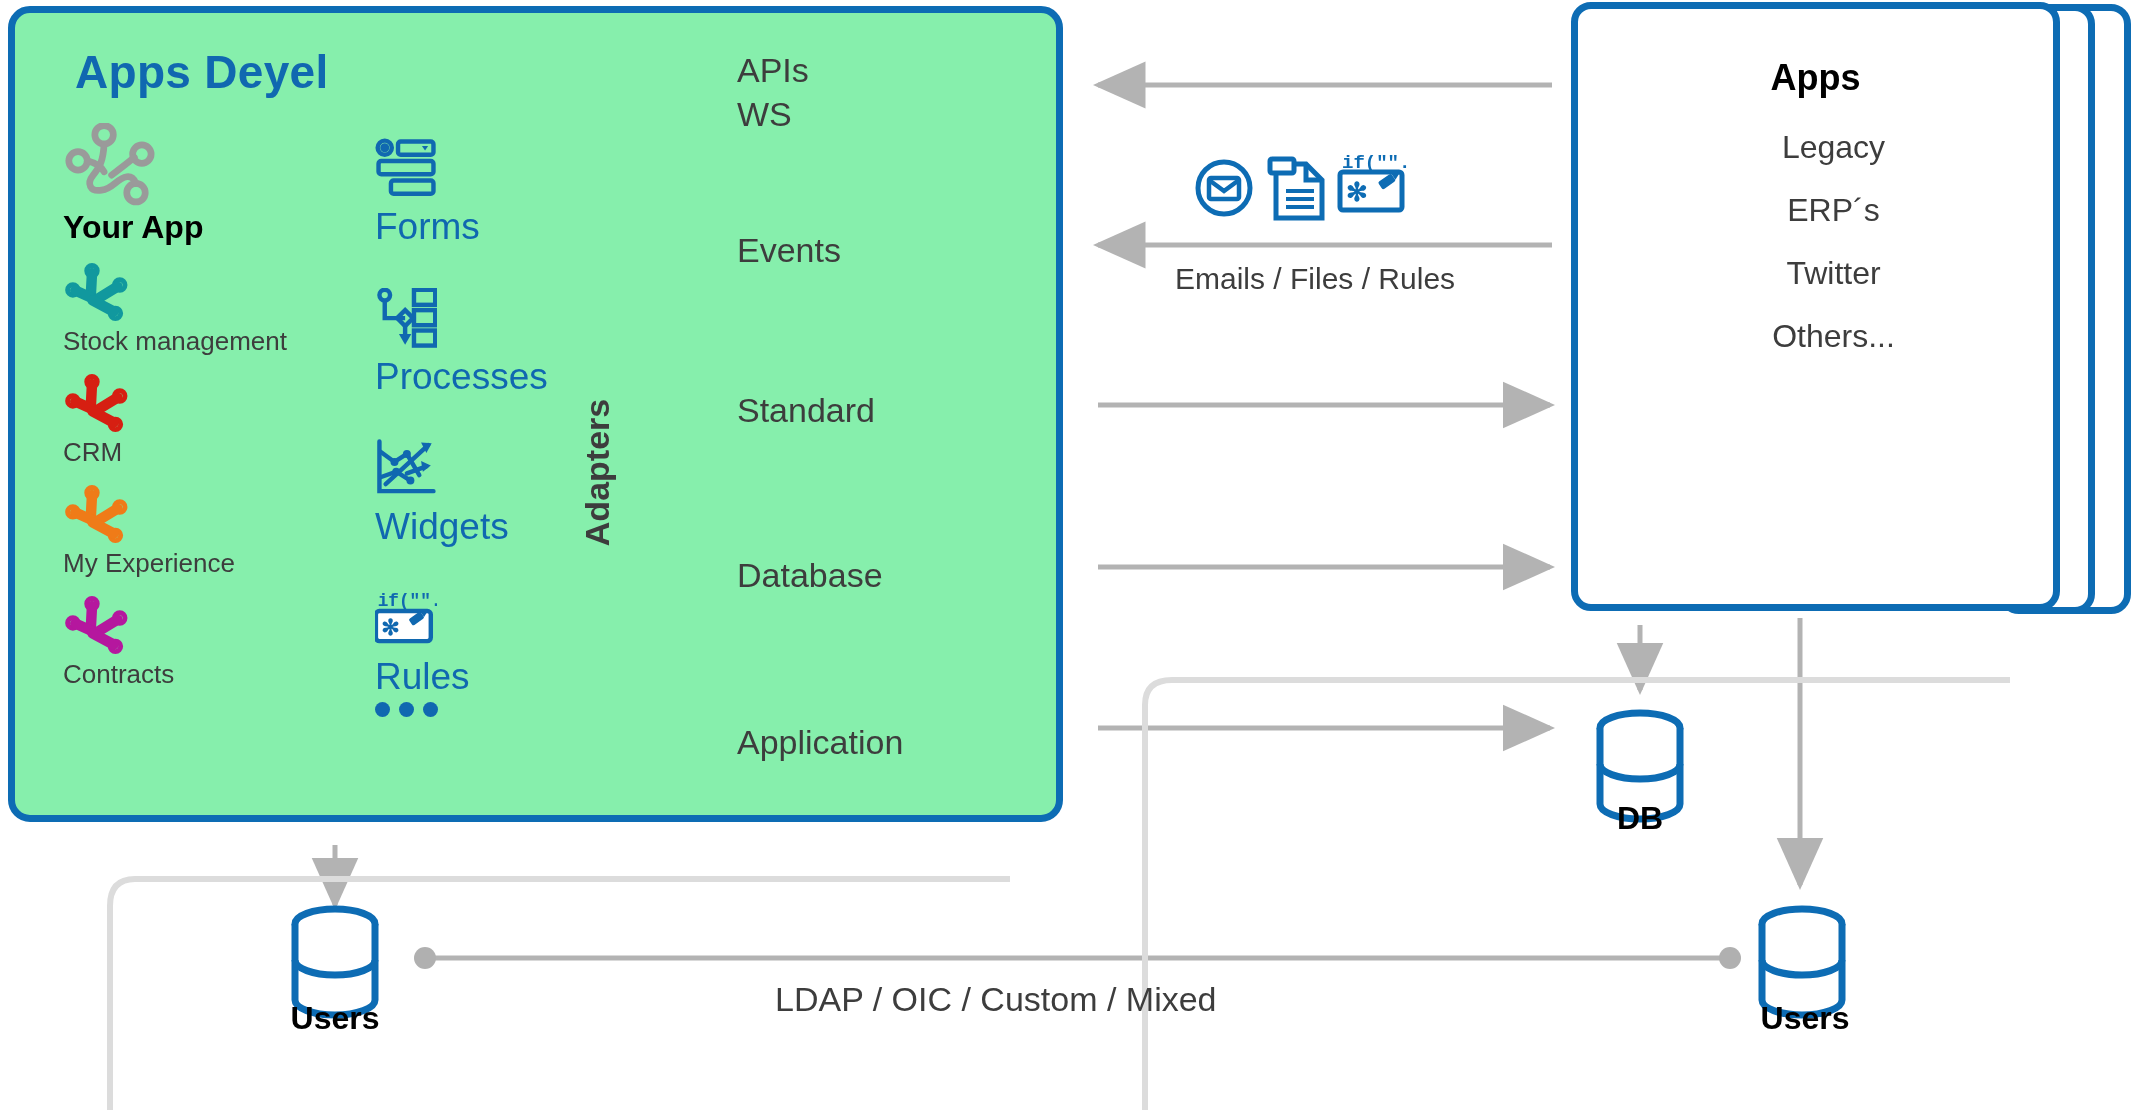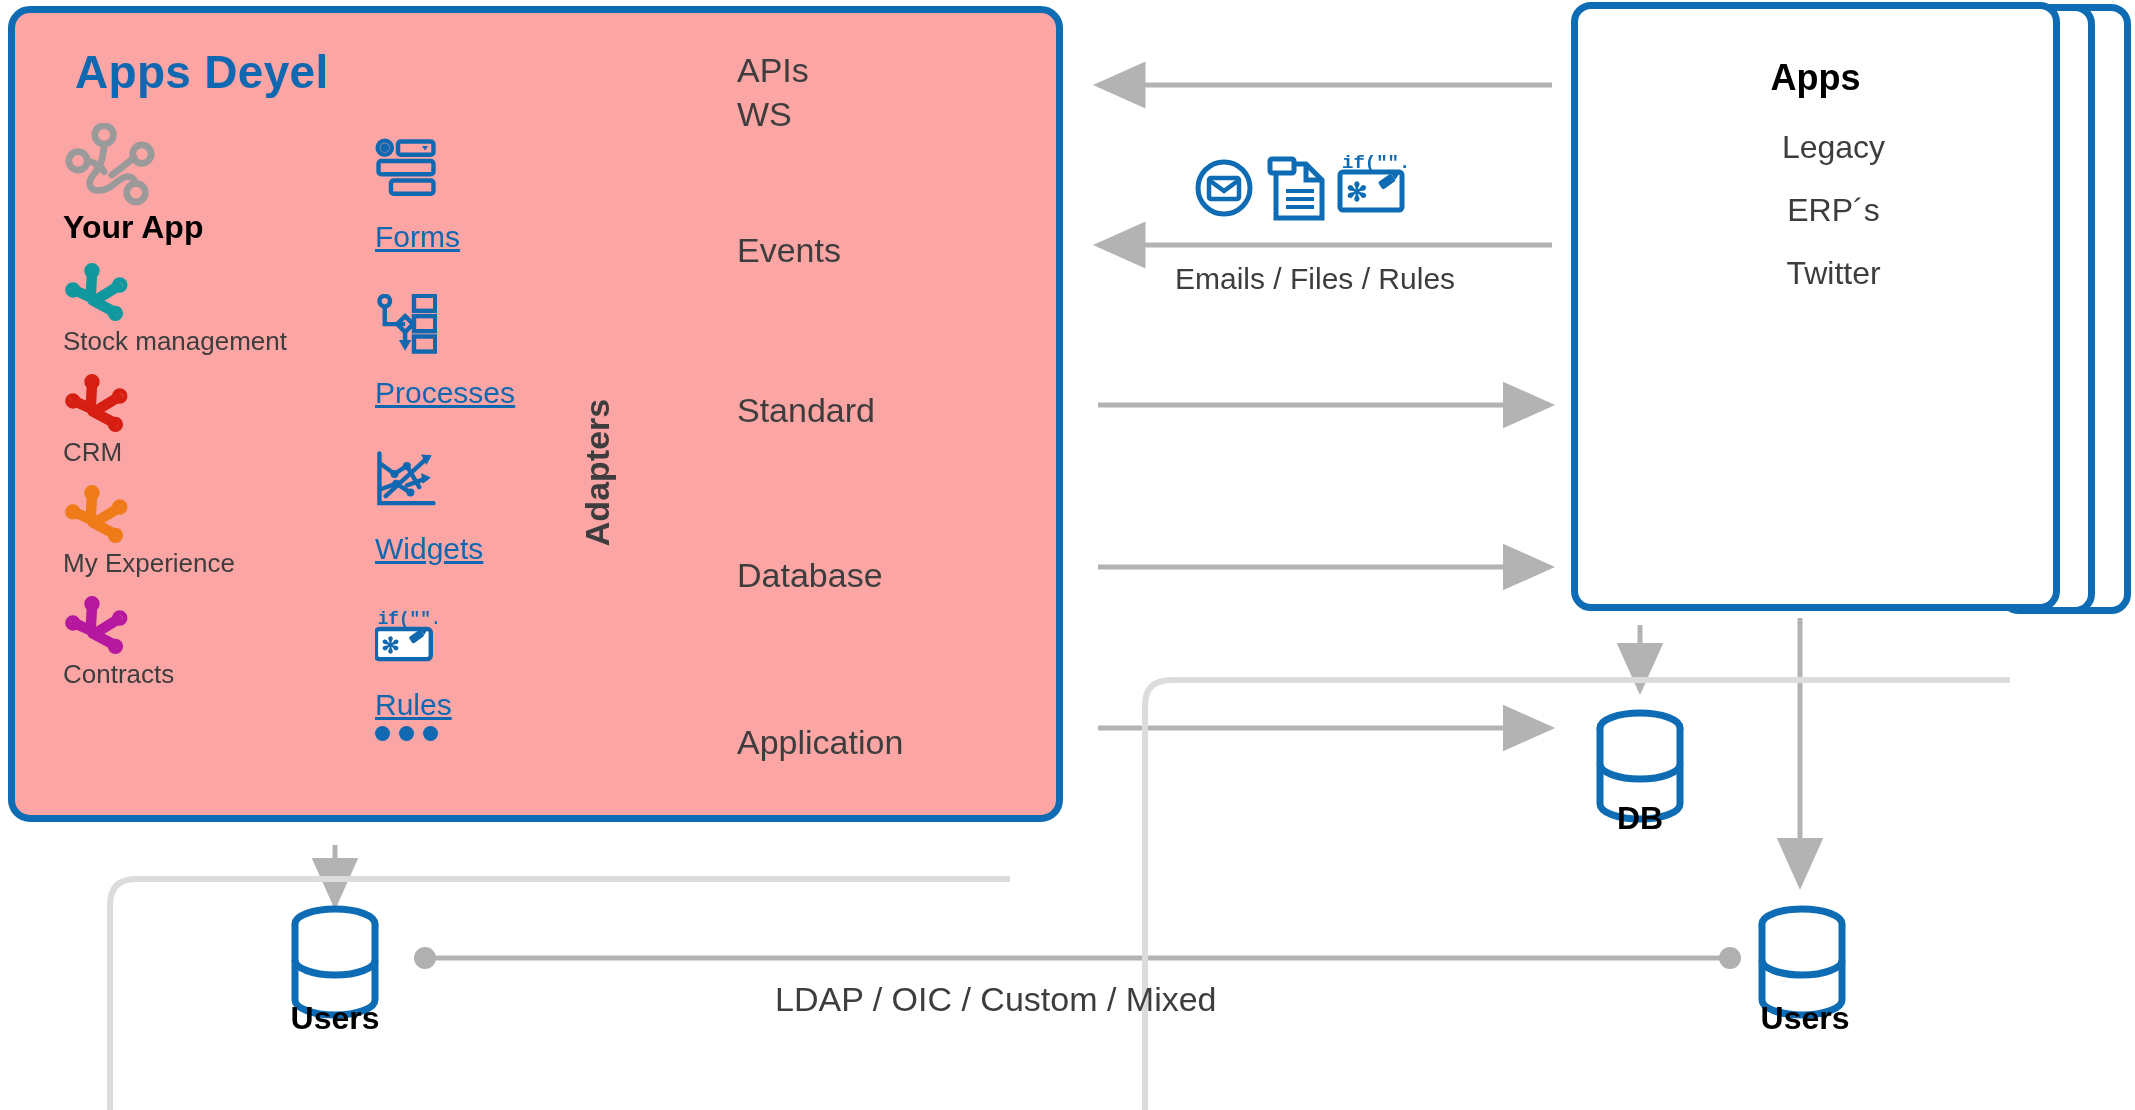--- a/index.html
+++ b/index.html
@@ -9,38 +9,38 @@
     font-family:"Liberation Sans", sans-serif;
     position:relative; overflow:hidden;
   }
   .stage { position:absolute; inset:0; }
 
   svg.layer { position:absolute; left:0; top:0; width:2135px; height:1110px; pointer-events:none; }
 
   
   #deyel-panel {
     position:absolute; left:8px; top:6px; width:1055px; height:816px;
-    border:7px solid #0d6cb4; border-radius:22px; background:#fca5a5;
+    border:7px solid #0d6cb4; border-radius:22px; background:#86efac;
   }
   #deyel-title {
     position:absolute; left:60px; top:32px;
     font-size:46px; font-weight:bold; color:#1068b0; letter-spacing:.3px;
   }
 
   
   #apps-column { position:absolute; left:48px; top:110px; width:250px; }
   .app-item { position:relative; margin-bottom:6px; }
   .app-item .paw { display:block; }
   .app-label { font-size:26px; color:#3d3d3d; margin-top:2px; display:block; }
   .app-label.primary { font-size:32px; font-weight:bold; color:#000; }
 
   
   #builders-column { position:absolute; left:360px; top:125px; width:170px; }
   .builder-item { margin-bottom:40px; }
-  .builder-label { font-size:30px; color:#1068b0; display:block; margin-top:16px;text-decoration:underline; }
+  .builder-label { font-size:37px; color:#1068b0; display:block; margin-top:2px; }
   #builder-ellipsis { display:flex; gap:9px; margin-top:-22px; }
   #builder-ellipsis i { width:15px;height:15px;border-radius:50%;background:#1068b0;display:block; }
 
   
   #services-column { position:absolute; left:560px; top:0px; width:495px; height:816px; }
   .svc-text { position:absolute; font-size:34px; color:#3d3d3d; white-space:nowrap; }
   #svc-apis { left:162px; top:38px; }
   #svc-ws   { left:162px; top:82px; }
   #svc-events { left:162px; top:218px; }
   #svc-standard { left:162px; top:378px; }
@@ -358,20 +358,21 @@
   </div>
 
   <div id="apps-card-3"></div>
   <div id="apps-card-2"></div>
   <div id="apps-card-1">
     <div id="apps-card-title">Apps</div>
     <div id="apps-card-list">
       <div class="row">Legacy</div>
       <div class="row">ERP´s</div>
       <div class="row">Twitter</div>
+      <div class="row">Others...</div>
     </div>
   </div>
 
   <div id="emails-label">Emails / Files / Rules</div>
   <div id="ldap-label">LDAP / OIC / Custom / Mixed</div>
 
   <div class="cyl-label" id="db-label">DB</div>
   <div class="cyl-label" id="users-r-label">Users</div>
   <div class="cyl-label" id="users-l-label">Users</div>
 

